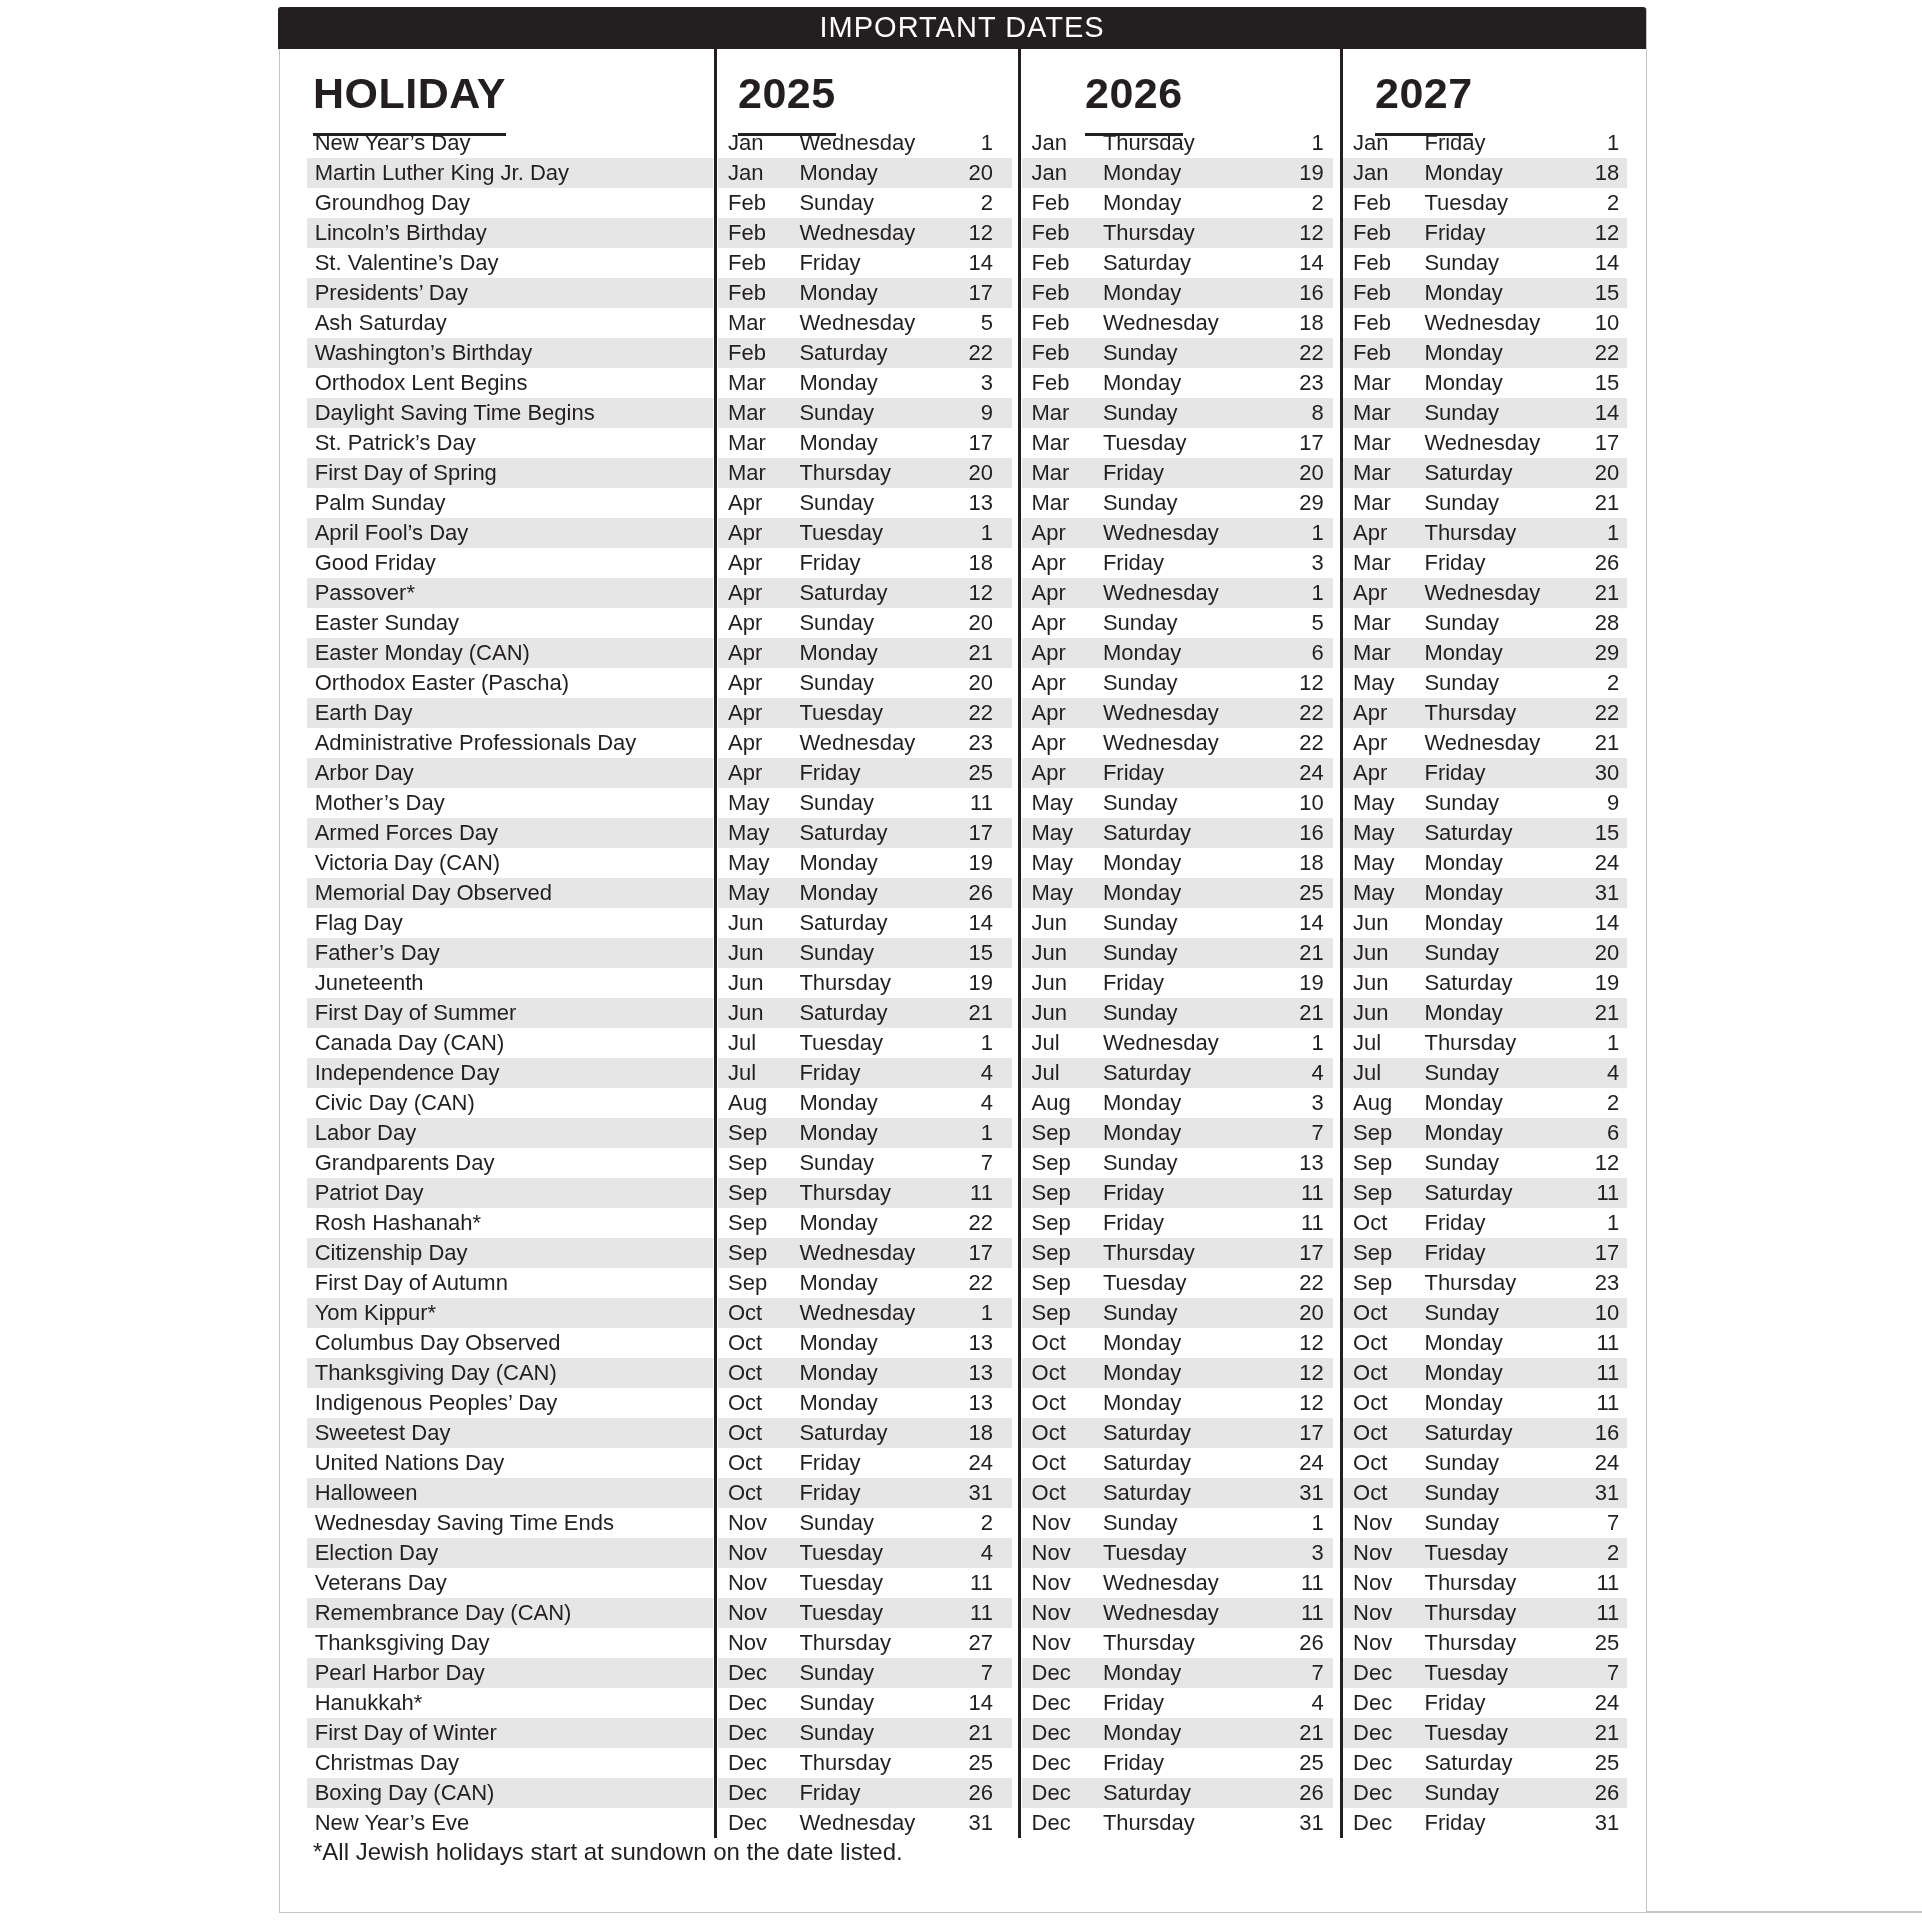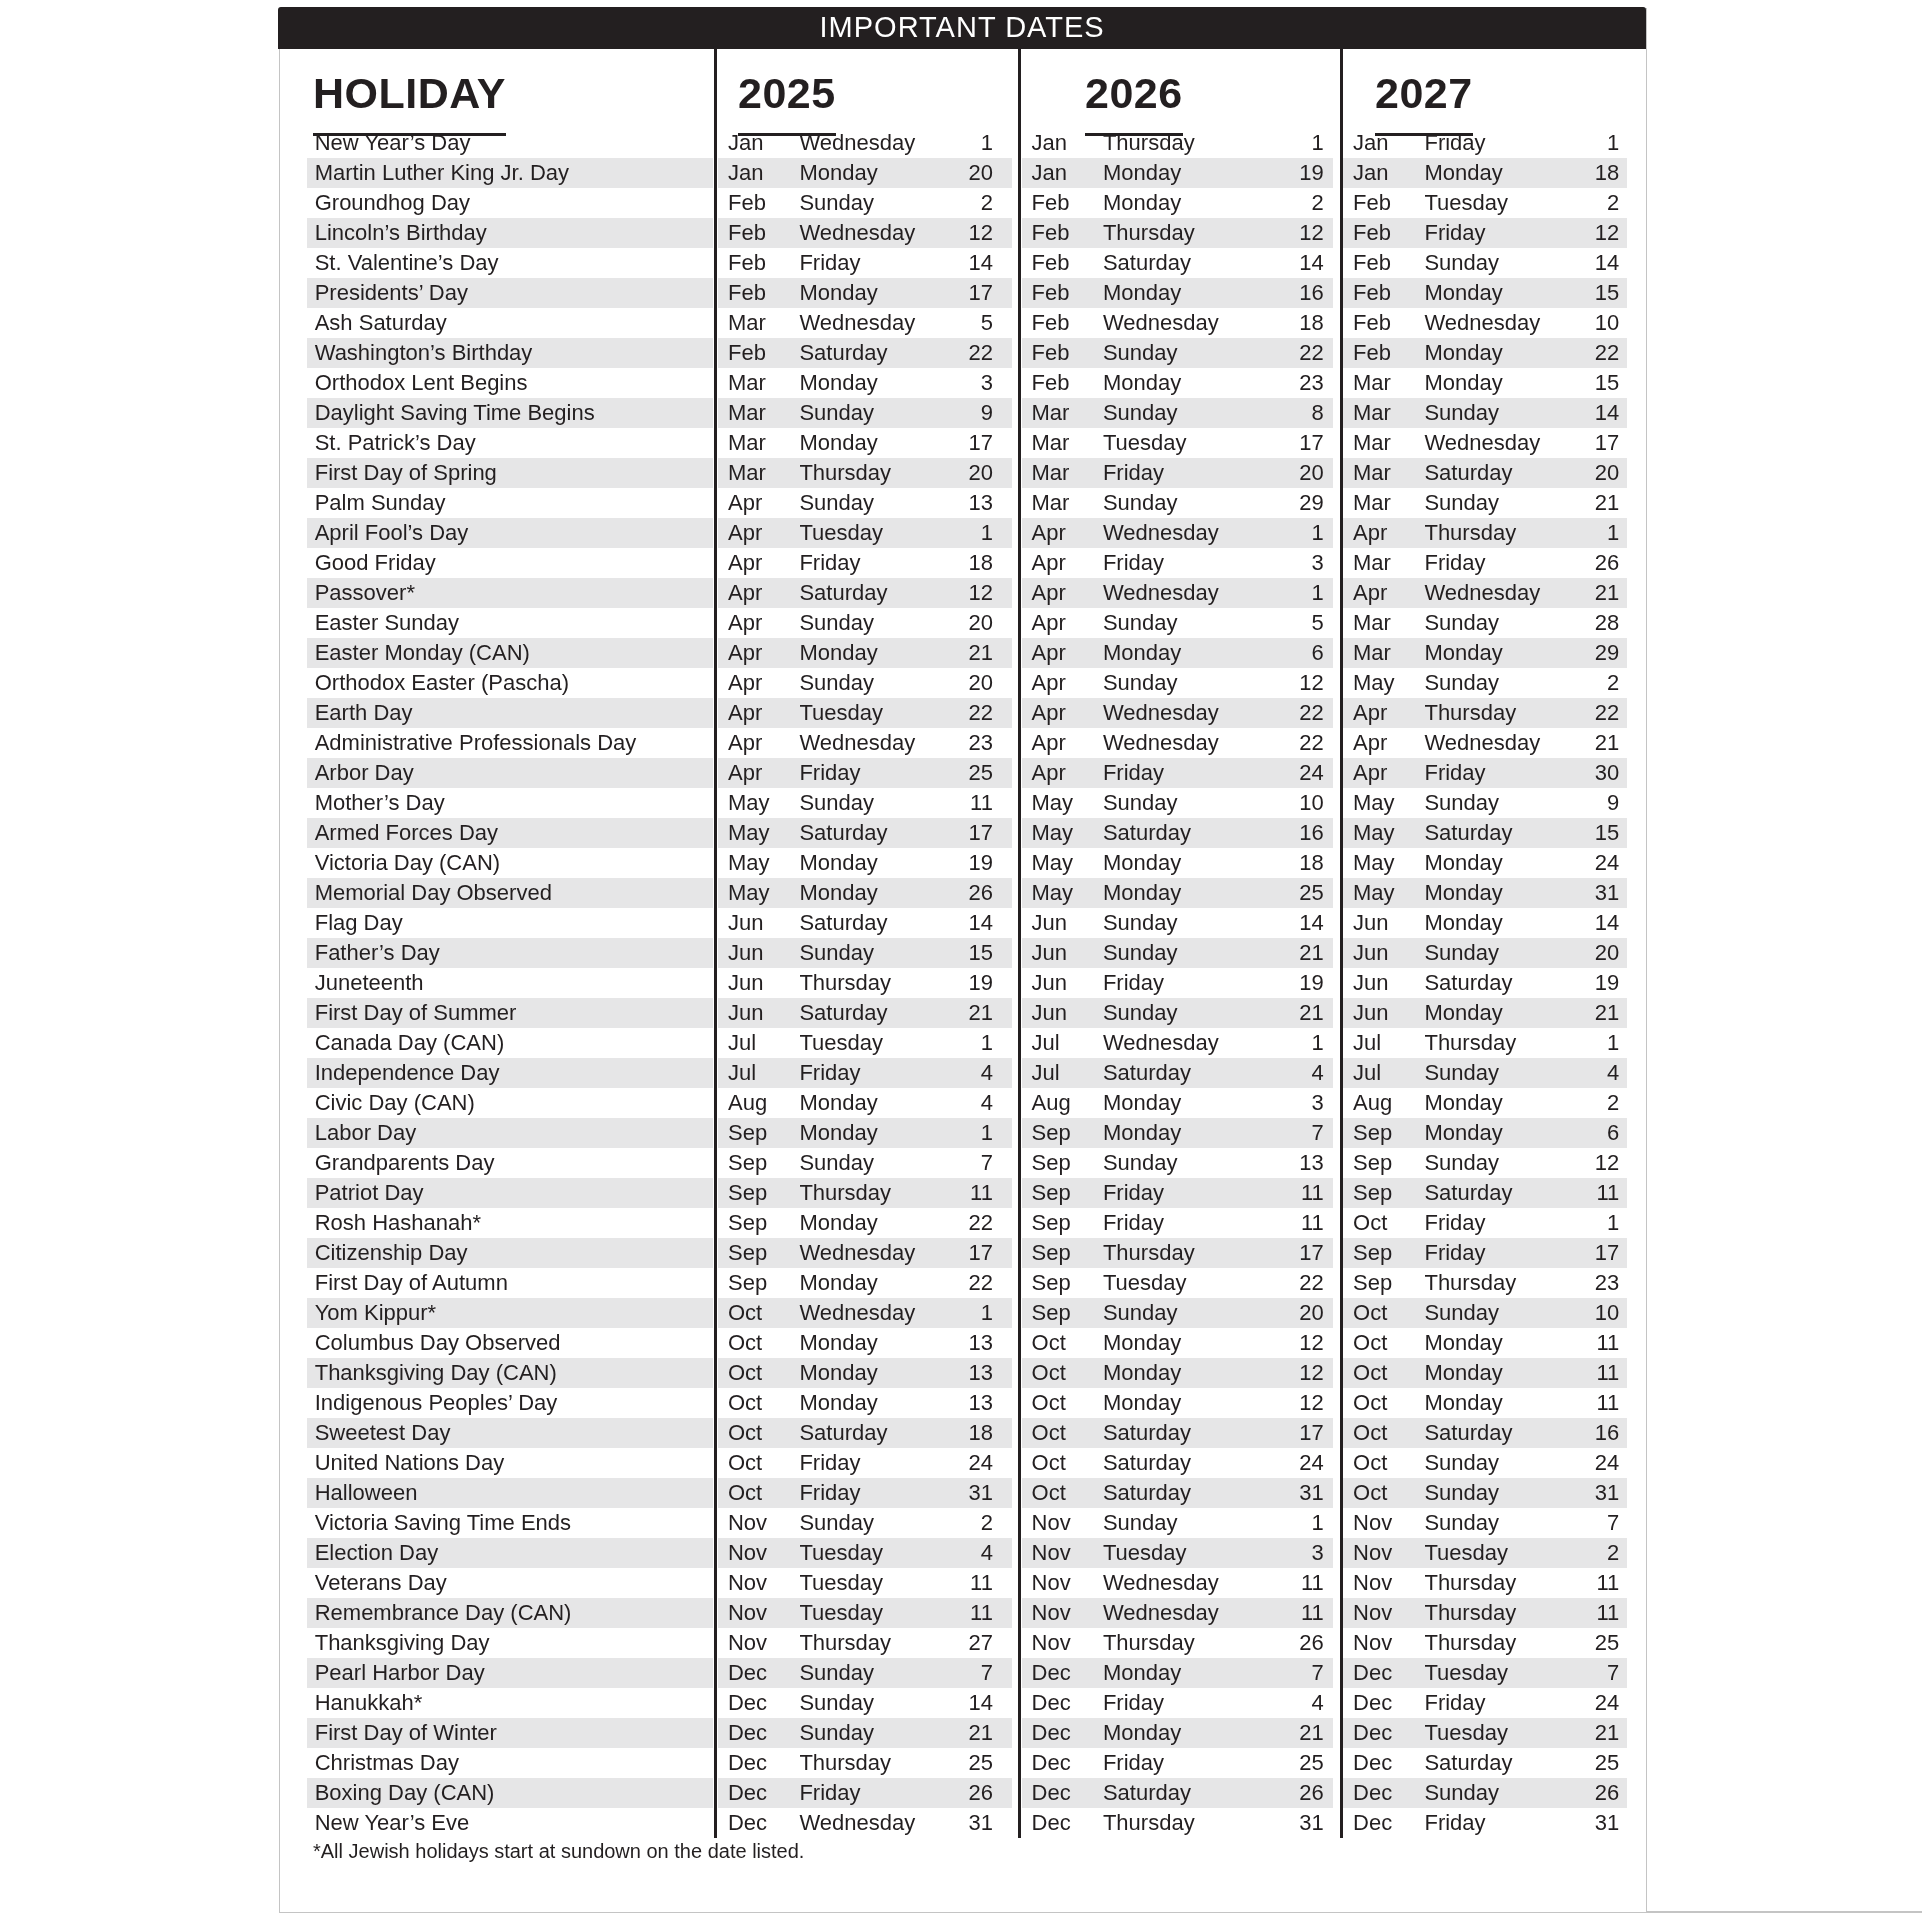--- a/index.html
+++ b/index.html
@@ -62,21 +62,21 @@
   }
   .cell.y1{width:304px;}
   .cell.y2{width:322px;}
   .cell.y3{width:306px;border-right-width:19px;}
   .cell.year .m{width:81px;padding-left:9.6px;}
   .cell.year .w{flex:1;}
   .cell.year .d{width:65px;text-align:right;padding-right:19px;}
   .cell.y2 .d{padding-right:9.6px;}
   .cell.y3 .d{padding-right:7.7px;}
   .footnote{
-    position:absolute;left:33px;top:1828px;font-size:20px;line-height:29px;
+    position:absolute;left:33px;top:1828px;font-size:24px;line-height:29px;
   }
 </style>
 </head>
 <body>
 
 <div class="frame">
   <div class="titlebar">
     <span>IMPORTANT DATES</span>
   </div>
 
@@ -960,21 +960,21 @@
       <span class="d">31</span>
     </div>
     <div class="cell year y3">
       <span class="m">Oct</span>
       <span class="w">Sunday</span>
       <span class="d">31</span>
     </div>
   </div>
 
   <div class="row">
-    <div class="cell holiday">Victoria Saving Time Ends</div>
+    <div class="cell holiday">Wednesday Saving Time Ends</div>
     <div class="cell year y1">
       <span class="m">Nov</span>
       <span class="w">Sunday</span>
       <span class="d">2</span>
     </div>
     <div class="cell year y2">
       <span class="m">Nov</span>
       <span class="w">Sunday</span>
       <span class="d">1</span>
     </div>

